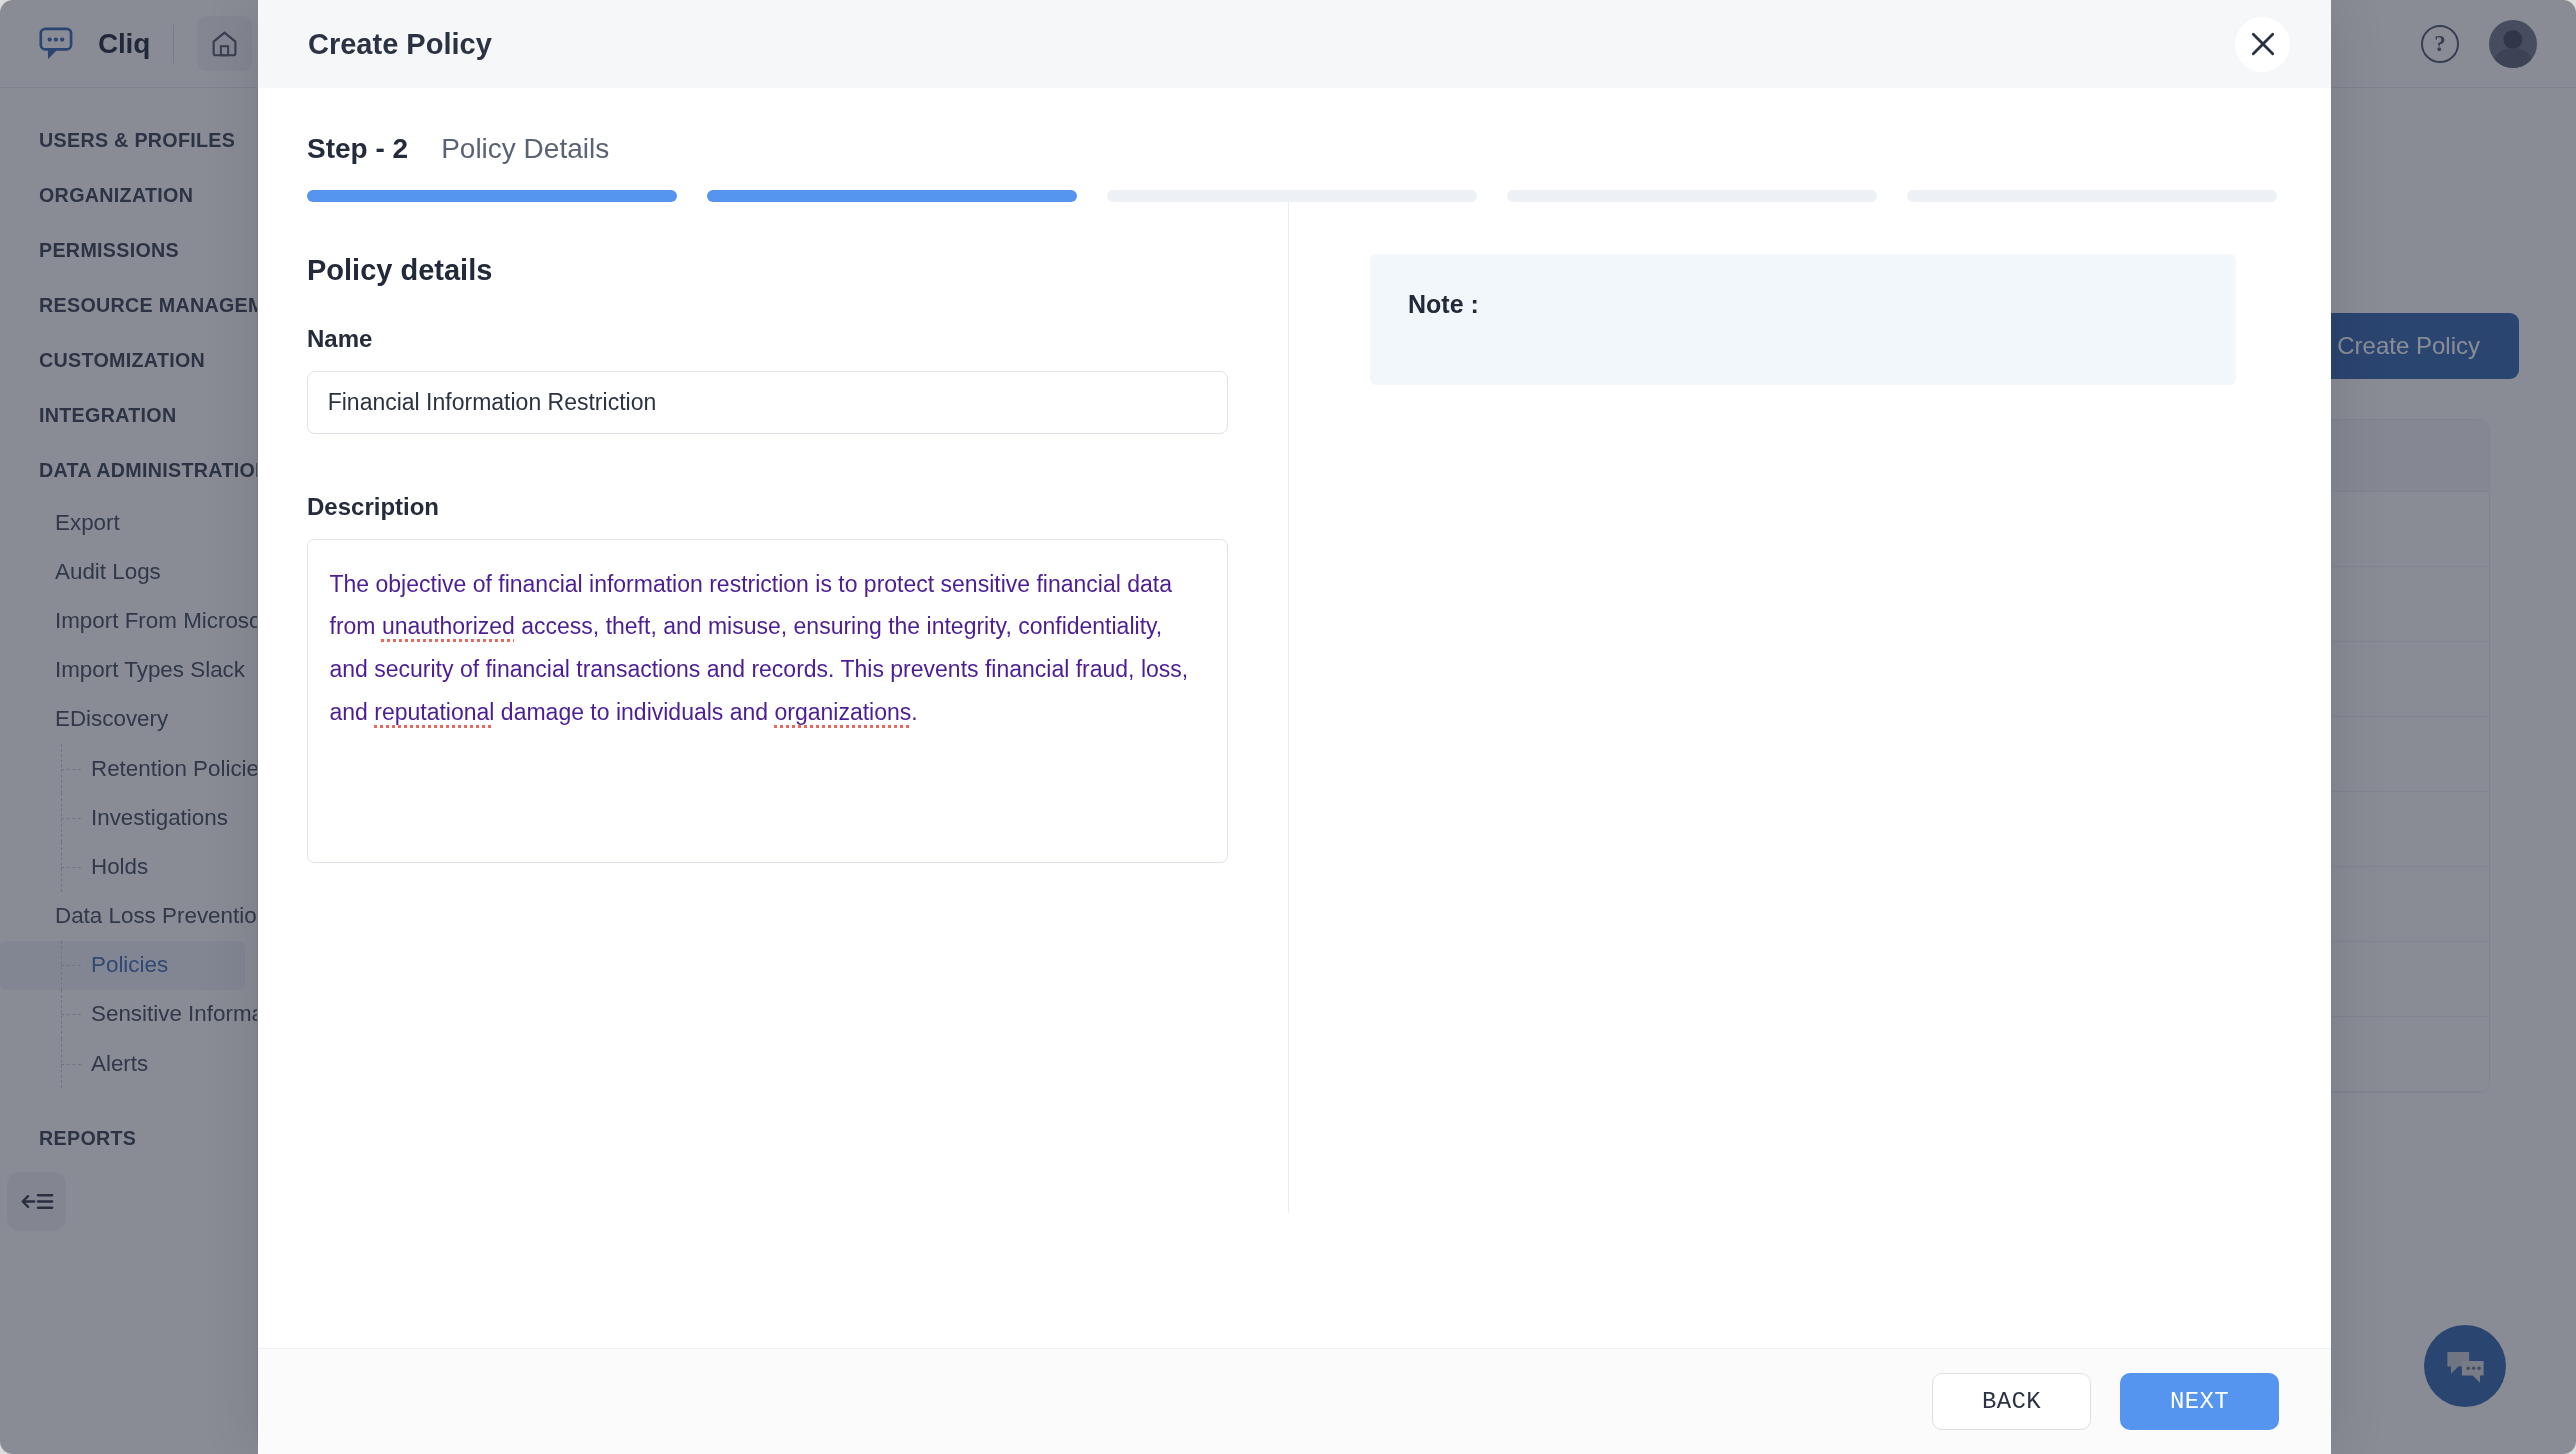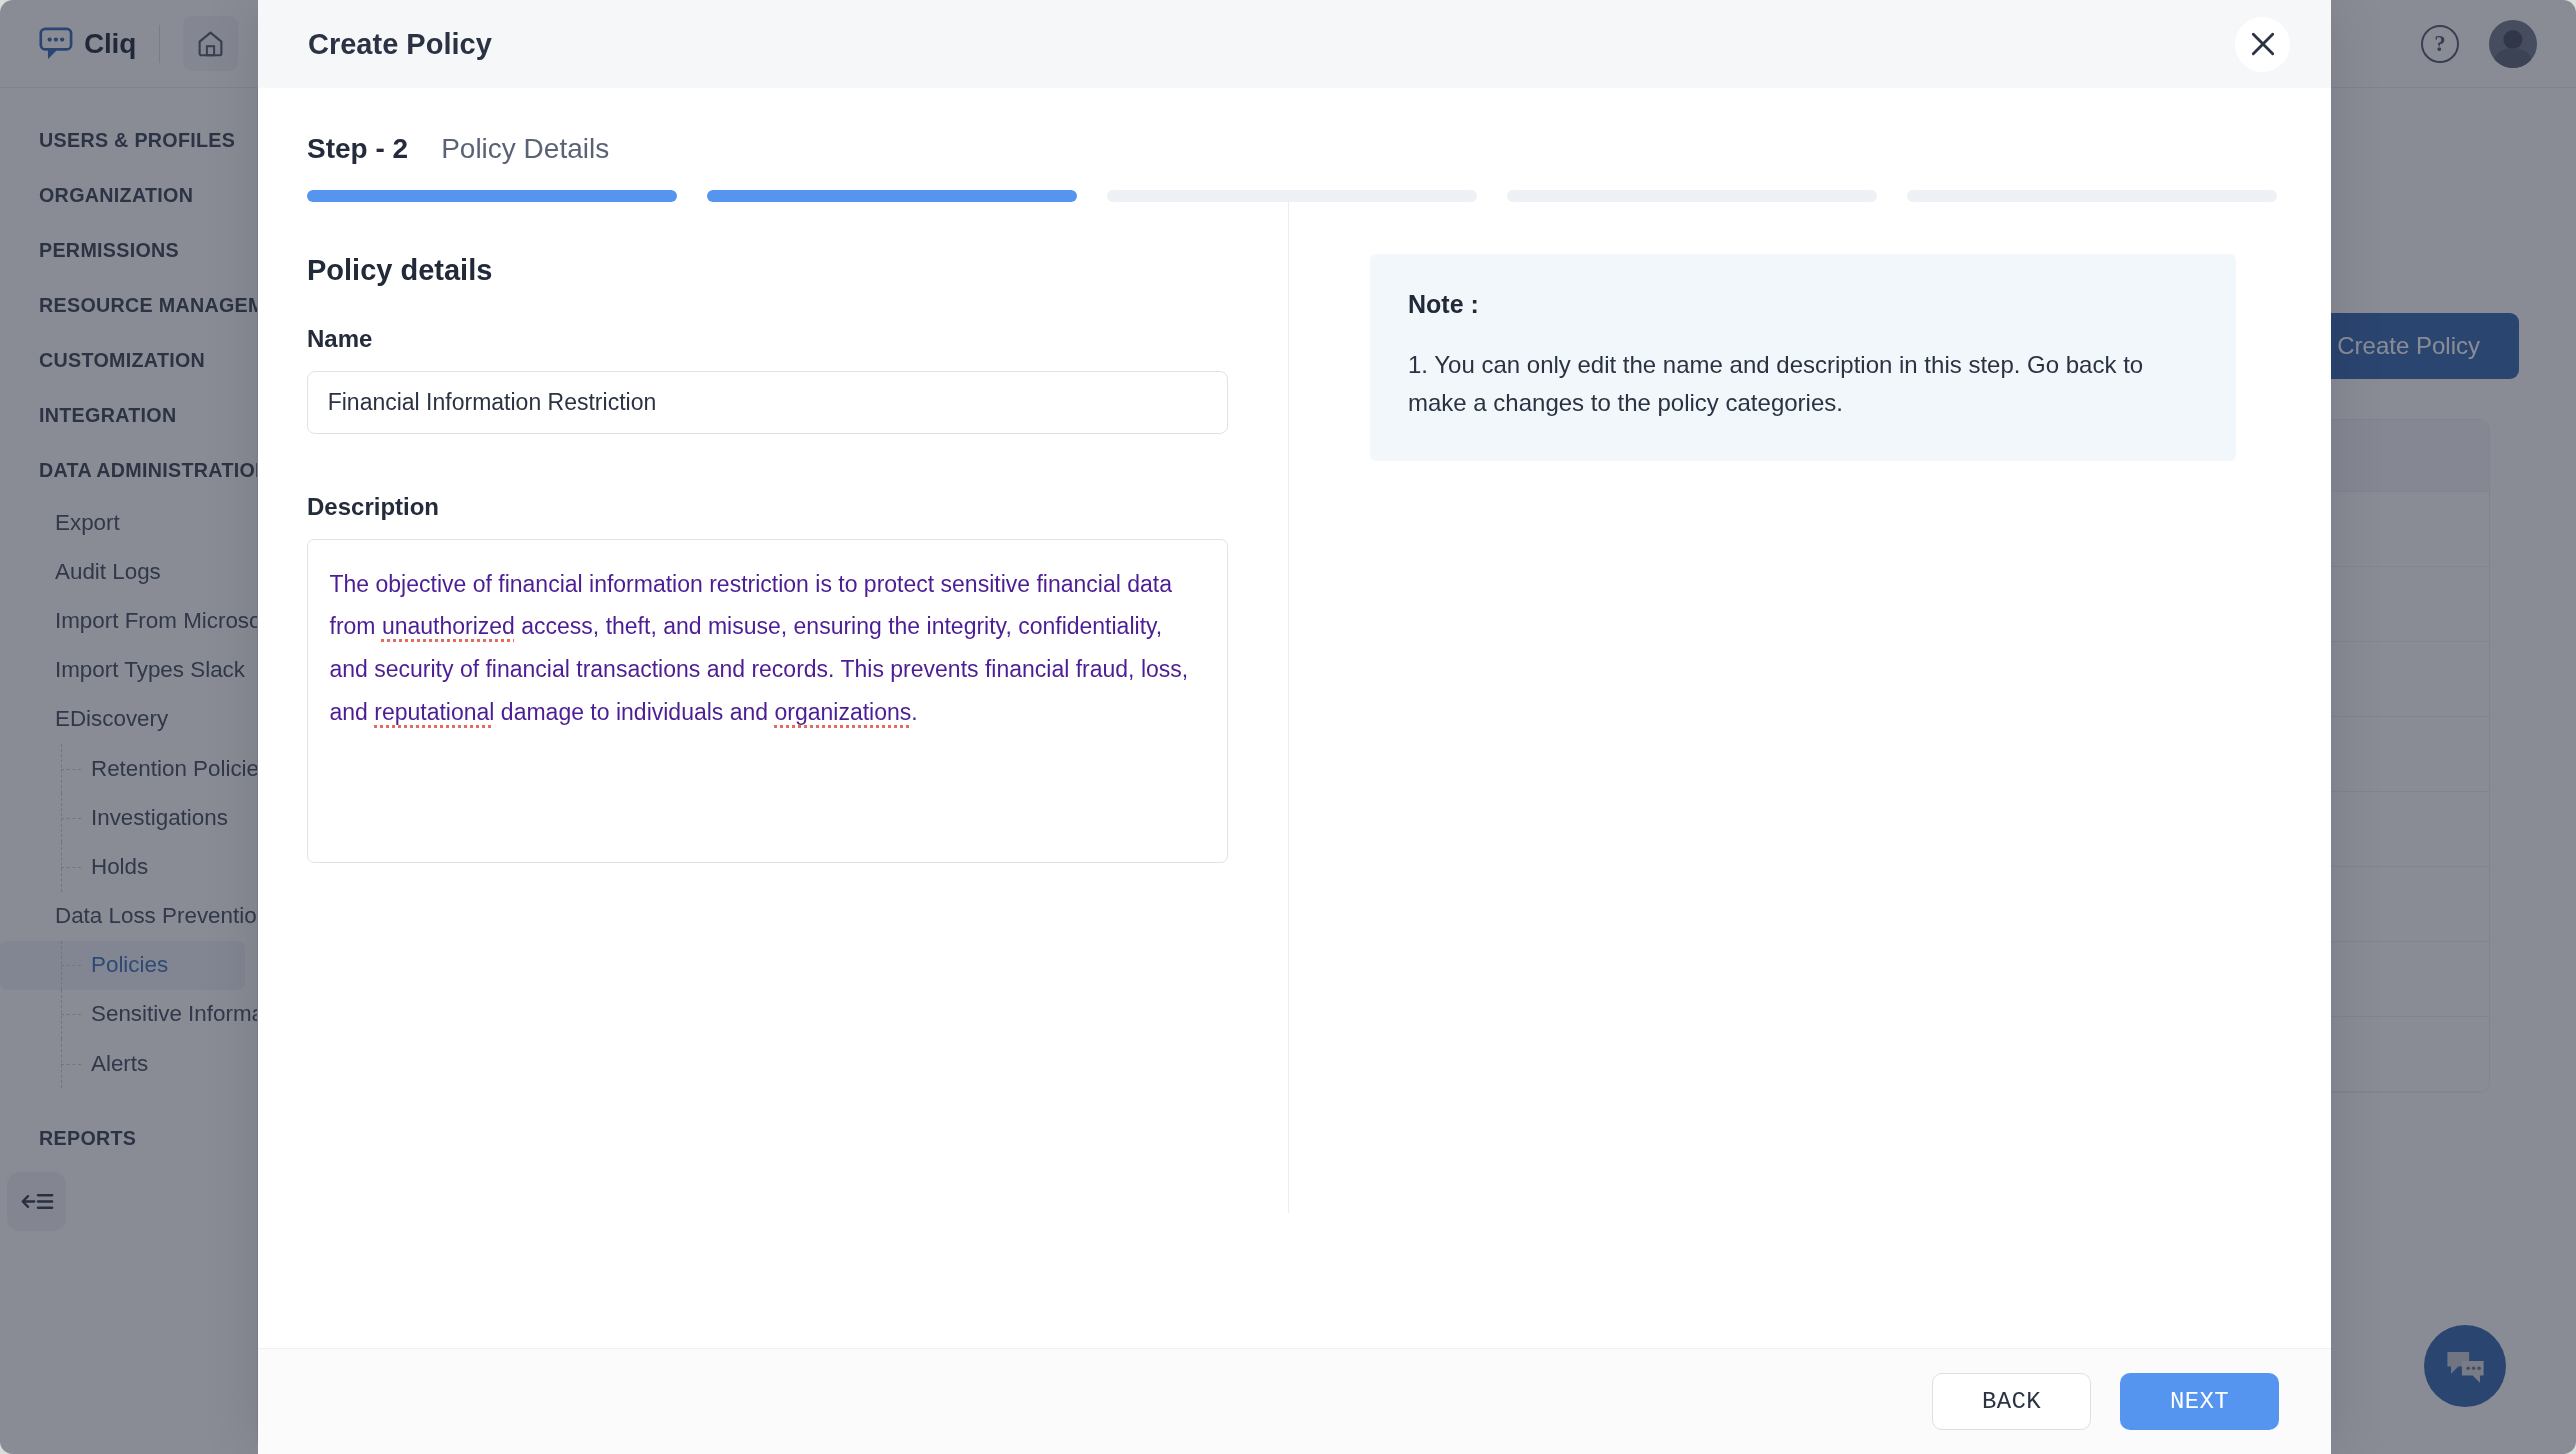--- a/index.html
+++ b/index.html
@@ -32,21 +32,21 @@
     position: absolute;
     top: 0; left: 0; right: 0;
     height: 88px;
     background: #ffffff;
     border-bottom: 0.9px solid #e8eaee;
     display: flex;
     align-items: center;
     padding: 0 39px;
     z-index: 10;
   }
-  .brand { display: flex; align-items: center; gap: 4px; }
+  .brand { display: flex; align-items: center; gap: 18px; }
   .brand-mark {
     width: 41px; height: 36px;
     position: relative;
   }
   .brand-mark svg { width: 41px; height: 36px; display: block; }
   .brand-name {
     font-size: 28px;
     font-weight: 700;
     color: #1a2233;
     letter-spacing: -0.2px;
@@ -520,21 +520,20 @@
           <div class="textarea-box">
             <span>The objective of financial information restriction is to protect sensitive financial data from </span><span class="sp">unauthorized</span><span> access, theft, and misuse, ensuring the integrity, confidentiality, and security of financial transactions and records. This prevents financial fraud, loss, and </span><span class="sp">reputational</span><span> damage to individuals and </span><span class="sp">organizations</span><span>.</span>
           </div>
         </div>
 
         <div id="col-divider"></div>
 
         <div id="col-right">
           <div id="note-box">
             <div id="note-title">Note :</div>
-            <div id="note-body">1. You can only edit the name and description in this step. Go back to make a changes to the policy categories.</div>
           </div>
         </div>
 
       </div>
     </div>
 
     <div id="modal-footer">
       <div class="btn btn-back">BACK</div>
       <div class="btn btn-next">NEXT</div>
     </div>

